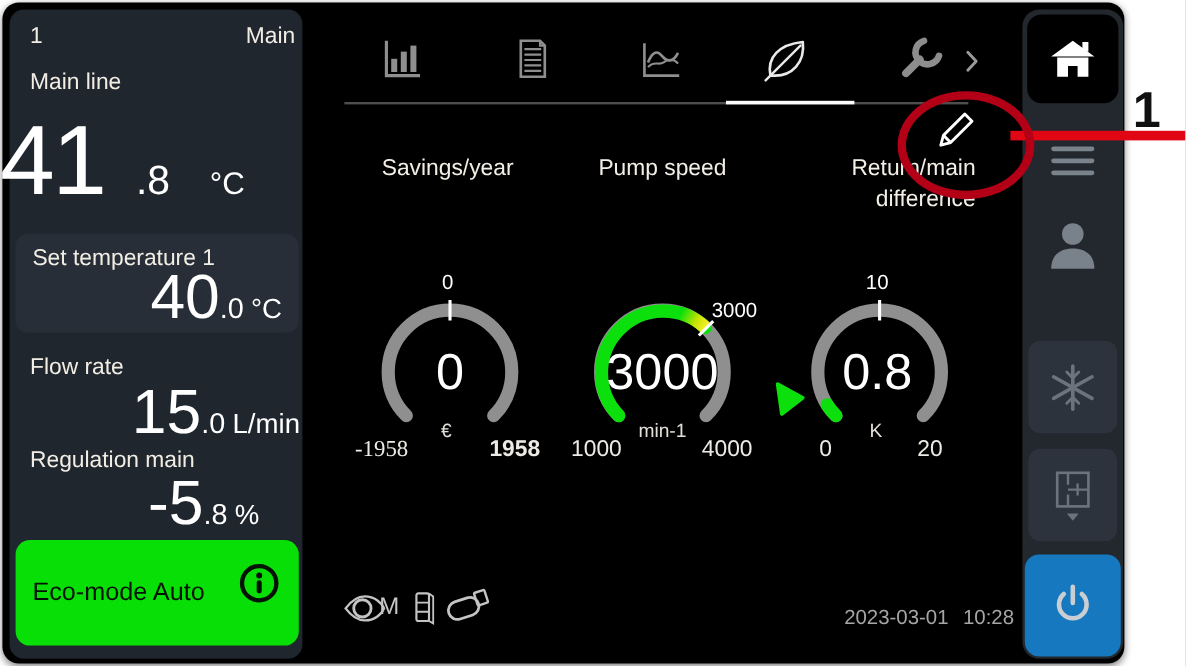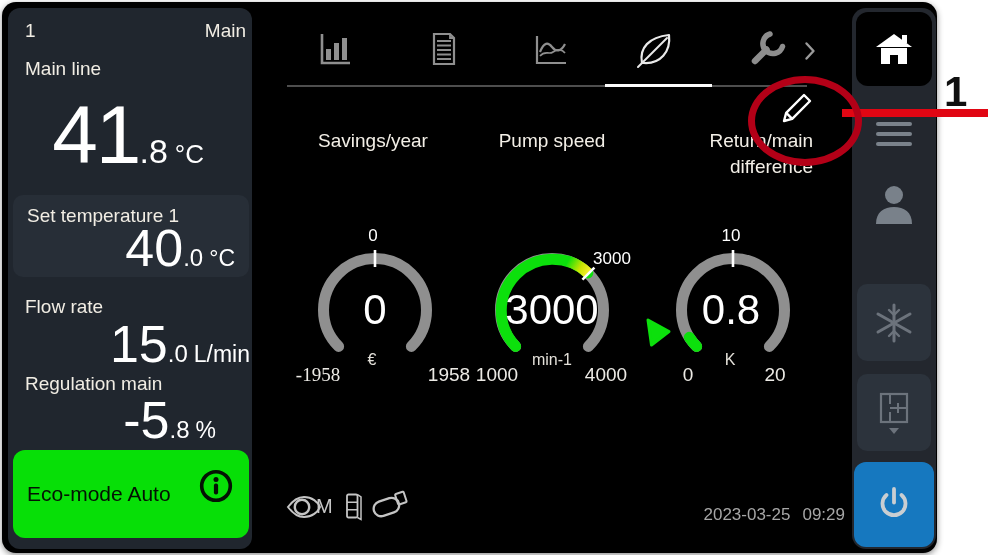--- a/index.html
+++ b/index.html
@@ -64,21 +64,21 @@
 
 <div class="stage">
 
   <div class="screen"></div>
 
   <div class="left-panel"></div>
   <div class="abs lbl" style="left:25px;top:20px;">1</div>
   <div class="abs lbl" style="left:150px;top:20px;width:96px;text-align:right;">Main</div>
   <div class="abs lbl" style="left:25px;top:58px;">Main line</div>
 
-  <div class="val-row" style="left:0;top:94px;width:204px;">
+  <div class="val-row" style="left:0;top:94px;width:204px;justify-content:space-between;">
     <span class="val-big">41</span>
       <span class="dec-big">.8</span>
       <span class="unit-big">°C</span>
   </div>
 
   <div class="set-card"></div>
   <div class="abs lbl" style="left:27px;top:205px;">Set temperature 1</div>
   <div class="val-row" style="left:60px;top:222px;width:175px;">
     <span class="val-mid">40</span>
       <span class="dec-mid">.0</span>
@@ -147,21 +147,21 @@
   <div class="g-title" style="left:653px;text-align:right;">Return/main difference</div>
 
   <svg class="abs" style="left:285px;top:218px;" width="180" height="175" viewBox="0 0 180 175">
     <path d="M53.6 128.4 A51.5 51.5 0 1 1 126.4 128.4" fill="none" stroke="#8f8f8f" stroke-width="11" stroke-linecap="round"></path>
     <line x1="90" y1="32" x2="90" y2="49" stroke="#fff" stroke-width="2.6"></line>
   </svg>
   <div class="g-top" style="left:333px;top:226px;">0</div>
   <div class="g-val" style="left:305px;">0</div>
   <div class="g-unit" style="left:332px;">€</div>
   <div class="g-min" style="left:273px;font-family:Liberation Serif, serif;">-1958</div>
-  <div class="g-min" style="left:404px;">1958</div>
+  <div class="g-min" style="left:384px;font-weight:bold;">1958</div>
 
   <svg class="abs" style="left:462px;top:218px;" width="180" height="175" viewBox="0 0 180 175">
     <defs>
       <linearGradient id="tipGrad" gradientUnits="userSpaceOnUse" x1="105.9" y1="43" x2="125.8" y2="55">
         <stop offset="0" stop-color="#0ce00c"></stop>
         <stop offset="0.6" stop-color="#c8e400"></stop>
         <stop offset="1" stop-color="#f4ee2a"></stop>
       </linearGradient>
     </defs>
     <path d="M53.6 128.4 A51.5 51.5 0 1 1 126.4 128.4" fill="none" stroke="#8f8f8f" stroke-width="11" stroke-linecap="round"></path>
@@ -197,21 +197,21 @@
     <path d="M3 10.2 H13.5 M3 17.8 H13.5" stroke="#c4c4c4" stroke-width="1.6"></path>
     <path d="M13.5 2.5 L17 5 V27.5 L13.5 25.5" fill="none" stroke="#c4c4c4" stroke-width="1.5"></path>
   </svg>
   <svg class="abs" style="left:370px;top:488px;" width="44" height="34" viewBox="0 0 44 34">
     <g transform="rotate(-18 21 17)">
       <rect x="3" y="10" width="26" height="15" rx="7.5" fill="none" stroke="#c4c4c4" stroke-width="2.3"></rect>
       <rect x="28" y="8" width="9" height="11" rx="1" fill="none" stroke="#c4c4c4" stroke-width="2"></rect>
     </g>
   </svg>
   <div class="timestamp">
-    <span>2023-03-25</span><span style="margin-left:12px;">09:29</span>
+    <span>2023-03-01</span><span style="margin-left:12px;">10:28</span>
   </div>
 
   <div class="sidebar"></div>
 
   <div class="home-btn">
     <svg width="40" height="36" viewBox="0 0 40 36">
       <path d="M20 3 L38 16 H2 Z" fill="#fff"></path>
       <rect x="28" y="4" width="5" height="8" fill="#fff"></rect>
       <path d="M7 17 H33 V33 H24 V24 H16 V33 H7 Z" fill="#fff"></path>
     </svg>

